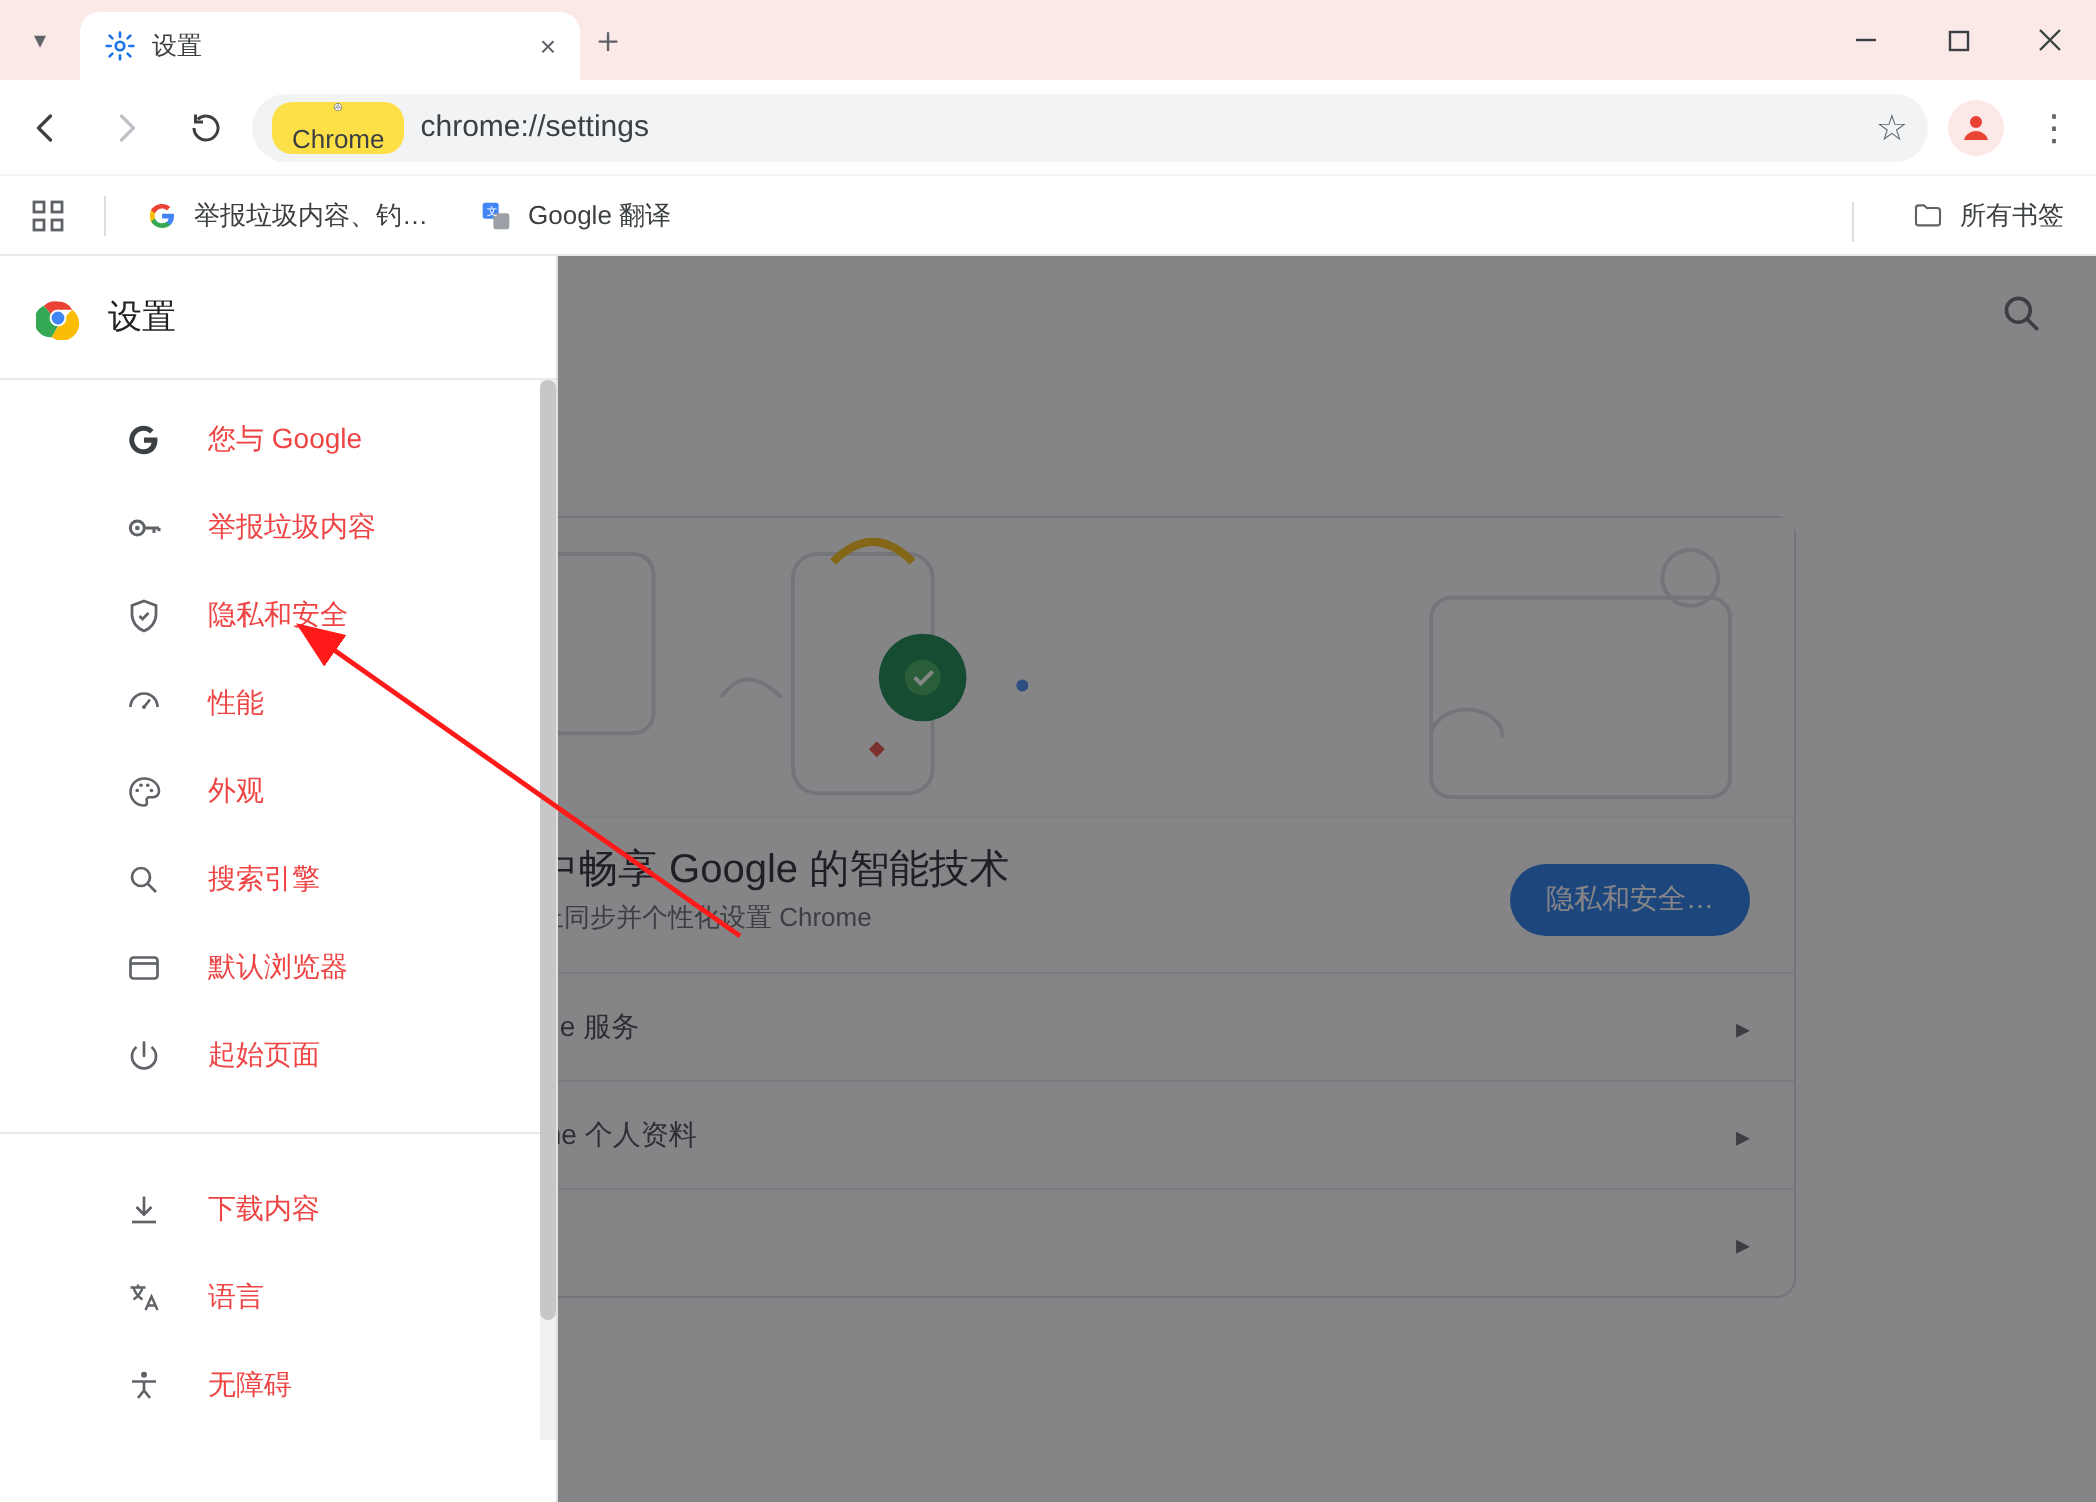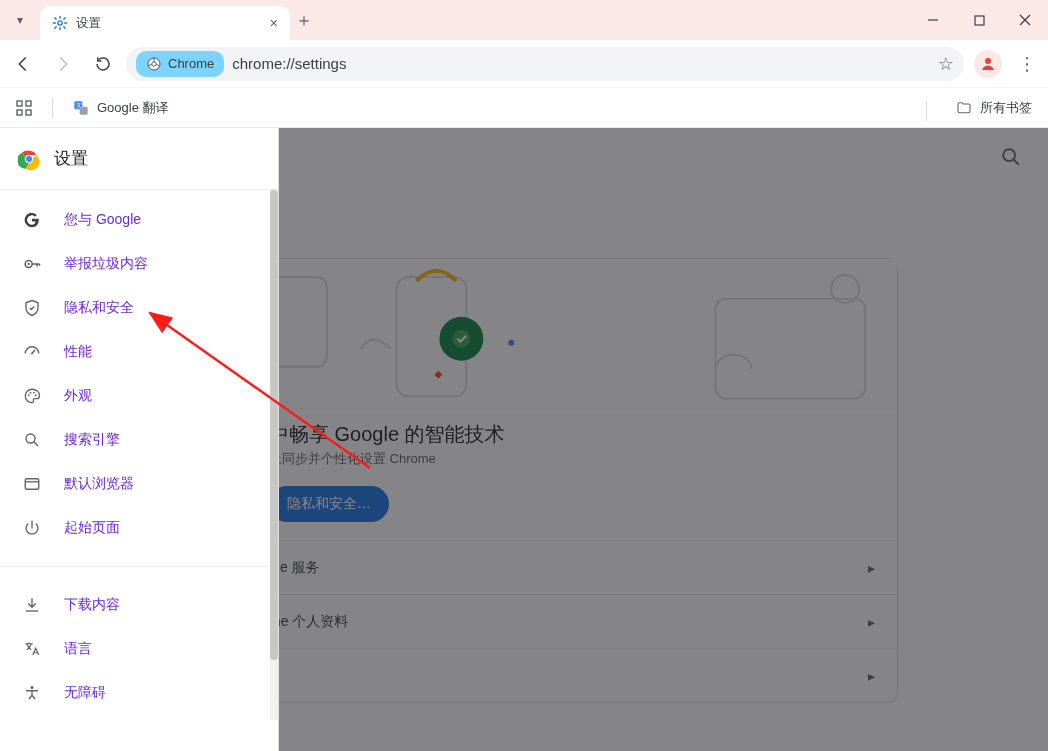--- a/index.html
+++ b/index.html
@@ -13,21 +13,21 @@
   .tab-title { flex:1; font-size:12.5px; color:#3c4043; }
   .tab-close { font-size:14px; color:#5f6368; }
   .new-tab { width:28px; text-align:center; color:#5f6368; font-size:18px; }
   .wincontrols { margin-left:auto; display:flex; }
   .winbtn { width:46px; height:40px; display:flex; align-items:center; justify-content:center; color:#3c4043; }
 
   .toolbar { display:flex; align-items:center; height:48px; padding:0 6px; gap:6px; background:#fff; border-bottom:1px solid #f1f3f4; }
   .navbtn { width:34px; height:34px; display:flex; align-items:center; justify-content:center; color:#5f6368; border-radius:50%; }
   .navbtn.fwd { color:#bdc1c6; }
   .omnibox { flex:1; height:34px; background:#f1f3f4; border-radius:18px; display:flex; align-items:center; padding:0 10px; gap:8px; }
-  .chip { display:flex; align-items:center; gap:6px; background:#7dd3fc; border-radius:10px; height:26px; padding:0 10px; color:#3c4043; font-size:13px; }
+  .chip { display:flex; align-items:center; gap:6px; background:#fde047; border-radius:10px; height:26px; padding:0 10px; color:#3c4043; font-size:13px;flex-direction:column; }
   .chip svg { width:16px; height:16px; }
   .omnitext { color:#3c4043; font-size:15px; }
   .star { margin-left:auto; color:#5f6368; font-size:18px; }
   .acct { width:28px; height:28px; border-radius:50%; background:#fce8e6; display:flex; align-items:center; justify-content:center; margin:0 4px; }
   .dots { width:30px; text-align:center; color:#5f6368; font-size:18px; }
 
   .bookmarkbar { display:flex; align-items:center; height:40px; padding:0 10px; gap:14px; border-bottom:1px solid #e8eaed; }
   .bmb-item { display:flex; align-items:center; gap:8px; color:#3c4043; font-size:13px; padding:4px 6px; border-radius:4px; }
   .bmb-sep { width:1px; height:20px; background:#dadce0; }
   .bmb-right { margin-left:auto; display:flex; align-items:flex-end; gap:23px; }
@@ -36,28 +36,28 @@
   .page { position:relative; height:623px; background:rgba(0,0,0,0.43); }
   .content-stage { position:absolute; inset:0; background:#fff; filter: none; }
   .dimmer { position:absolute; inset:0; background:rgba(32,33,36,0.55); }
   .sidebar { position:absolute; left:0; top:0; width:278px; height:100%; background:#fff; z-index:3; box-shadow: 1px 0 0 #e0e0e0; display:flex; flex-direction:column; }
   .sb-scroll { position:absolute; right:0; top:62px; width:8px; height:530px; background:#f1f1f1; }
   .sb-thumb { position:absolute; right:0; top:62px; width:8px; height:470px; background:#c7c7c7; border-radius:4px; }
 
   .sb-header { display:flex; align-items:center; height:62px; padding:0 18px; gap:14px; border-bottom:1px solid #e8eaed; }
   .sb-title { font-size:17px; color:#202124; }
   .sb-group { padding:8px 0; }
-  .sb-item { display:flex; align-items:center; gap:22px; height:44px; padding:0 22px; color:#6d28d9; font-size:14px; }
+  .sb-item { display:flex; align-items:center; gap:22px; height:44px; padding:0 22px; color:#ef4444; font-size:14px;margin-left:40px; }
   .sb-item .ic { width:20px; display:flex; justify-content:center; color:#5f6368; }
   .sb-divider { height:1px; background:#e8eaed; margin:8px 0; }
   .searchbtn { position:absolute; right:26px; top:18px; color:#5f6368; }
   .card { position:absolute; left:246px; right:150px; top:130px; width:652px; background:#fff; border:1px solid #dadce0; border-radius:10px; }
   .hero { height:150px; position:relative; overflow:hidden; border-bottom:1px solid #f1f3f4; }
   .hero svg{position:absolute; inset:0;}
-  .hero-row { display:flex; align-items:flex-start; padding:12px 22px 18px 22px; gap:18px;flex-direction:column; }
+  .hero-row { display:flex; align-items:flex-end; padding:12px 22px 18px 22px; gap:18px; }
   .hero-texts { flex:1; }
   .hero-h { font-size:20px; color:#202124; }
   .hero-sub { font-size:13px; color:#5f6368; margin-top:2px; }
   .cta { background:#1a73e8; color:#fff; border:none; font-size:14px; padding:9px 18px; border-radius:18px; }
   .listrow { display:flex; align-items:center; height:54px; padding:0 22px; border-top:1px solid #e8eaed; color:#3c4043; font-size:14px; }
   .listrow .arr { margin-left:auto; color:#5f6368; }
 
   
   .anno { position:absolute; left:0; top:0; z-index:5; pointer-events:none; }
 
@@ -138,20 +138,29 @@
 <div class="bookmarkbar">
   <div class="bmb-item">
       <svg width="16" height="16" viewBox="0 0 16 16">
         <rect x="1" y="1" width="5" height="5" fill="none" stroke="#5f6368" stroke-width="1.4"></rect>
         <rect x="10" y="1" width="5" height="5" fill="none" stroke="#5f6368" stroke-width="1.4"></rect>
         <rect x="1" y="10" width="5" height="5" fill="none" stroke="#5f6368" stroke-width="1.4"></rect>
         <rect x="10" y="10" width="5" height="5" fill="none" stroke="#5f6368" stroke-width="1.4"></rect>
       </svg>
     </div>
   <div class="bmb-sep"></div>
+  <div class="bmb-item">
+    <svg width="16" height="16" viewBox="0 0 24 24">
+        <path d="M21 12.2c0-.6 0-1.2-.1-1.8H12v3.5h5c-.2 1.2-.9 2.2-1.9 2.8v2.3h3c1.8-1.6 2.9-4 2.9-6.8z" fill="#4285f4"></path>
+        <path d="M12 21c2.6 0 4.7-.8 6.2-2.2l-3-2.3c-.8.6-1.9.9-3.2.9-2.4 0-4.5-1.6-5.2-3.8H3.7v2.4C5.3 19 8.4 21 12 21z" fill="#34a853"></path>
+        <path d="M6.8 13.6c-.2-.6-.3-1.2-.3-1.8s.1-1.3.3-1.8V7.6H3.7C3.2 8.9 3 10.4 3 12s.3 3.1.7 4.4l3.1-2.8z" fill="#fbbc05"></path>
+        <path d="M12 6.4c1.4 0 2.6.5 3.6 1.4l2.6-2.6C16.6 3.7 14.5 3 12 3 8.4 3 5.3 5 3.7 7.6l3.1 2.4C7.5 8 9.6 6.4 12 6.4z" fill="#ea4335"></path>
+      </svg>
+    <span>举报垃圾内容、钓…</span>
+  </div>
   <div class="bmb-item">
     <svg width="16" height="16" viewBox="0 0 24 24">
         <rect x="2" y="2" width="12" height="12" rx="2" fill="#4285f4"></rect>
         <rect x="10" y="10" width="12" height="12" rx="2" fill="#9aa0a6"></rect>
         <text x="5" y="11" font-size="8" fill="#fff">文</text>
       </svg>
     <span>Google 翻译</span>
   </div>
   <div class="bmb-right">
     <div class="bmb-sep"></div>

